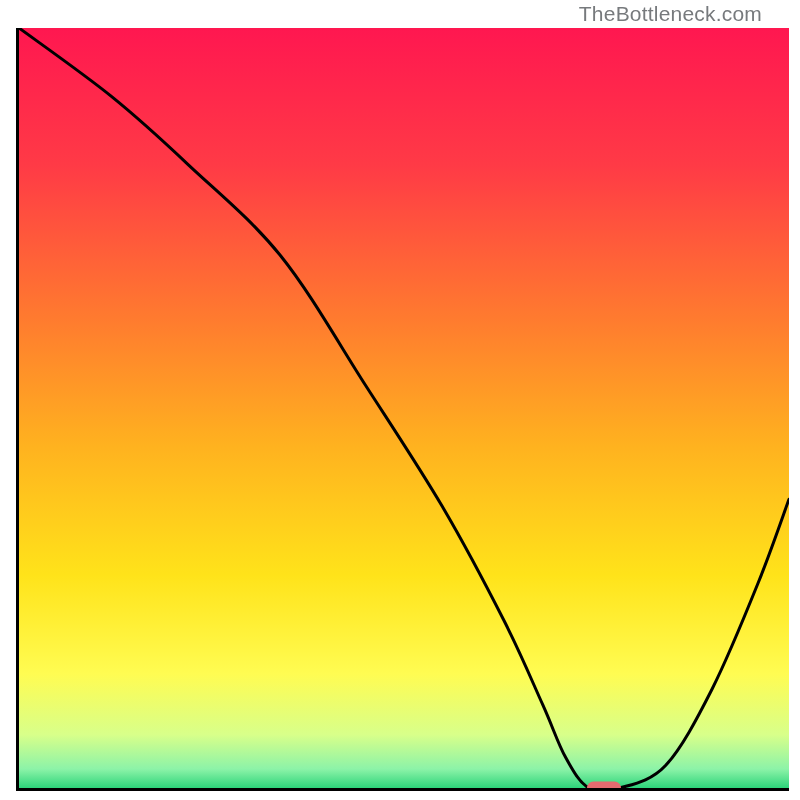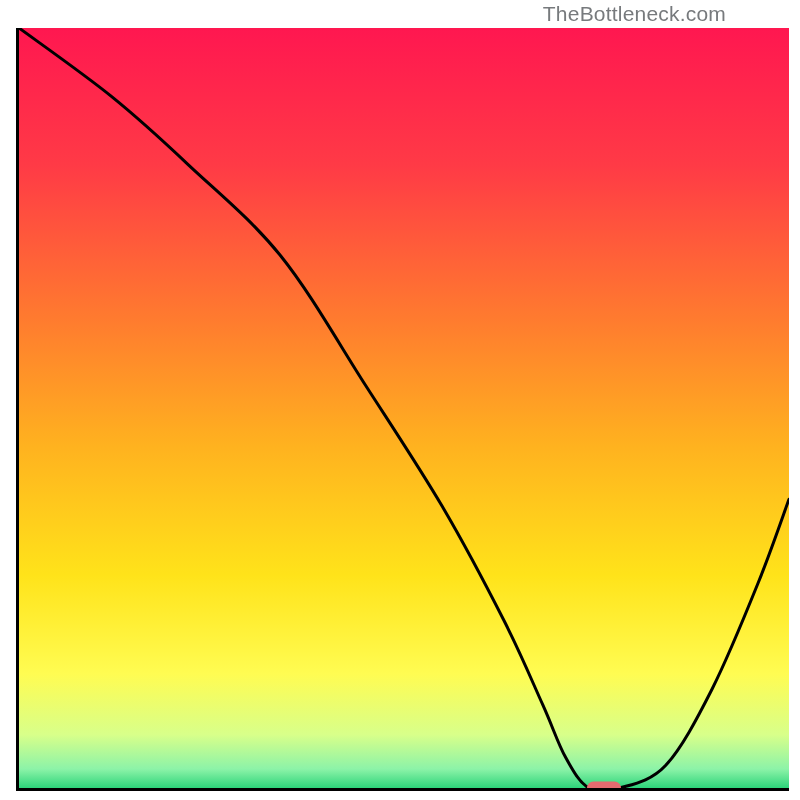--- a/index.html
+++ b/index.html
@@ -7,20 +7,21 @@
     padding: 0;
     width: 800px;
     height: 800px;
     background: #ffffff;
     font-family: Arial, Helvetica, sans-serif;
   }
   .stage {
     position: relative;
     width: 736px;
     height: 800px;
+    padding-left: 36px;
   }
   .watermark {
     position: absolute;
     top: 2px;
     right: 10px;
     font-size: 21px;
     font-weight: 500;
     color: #777a7d;
     letter-spacing: 0.2px;
   }

